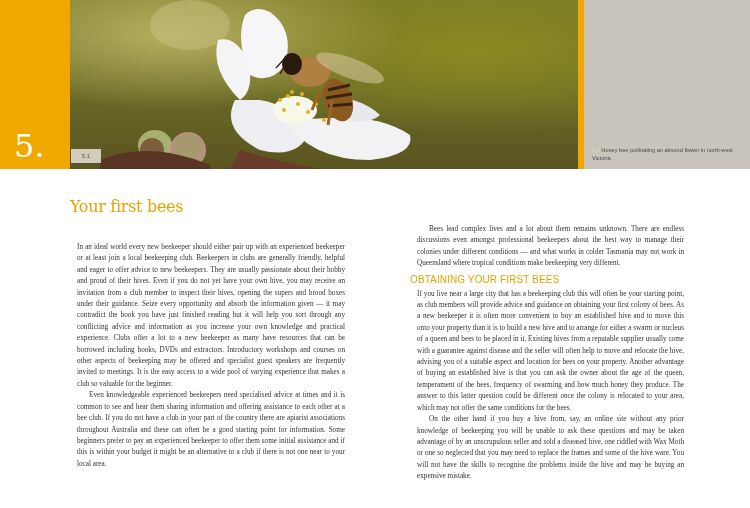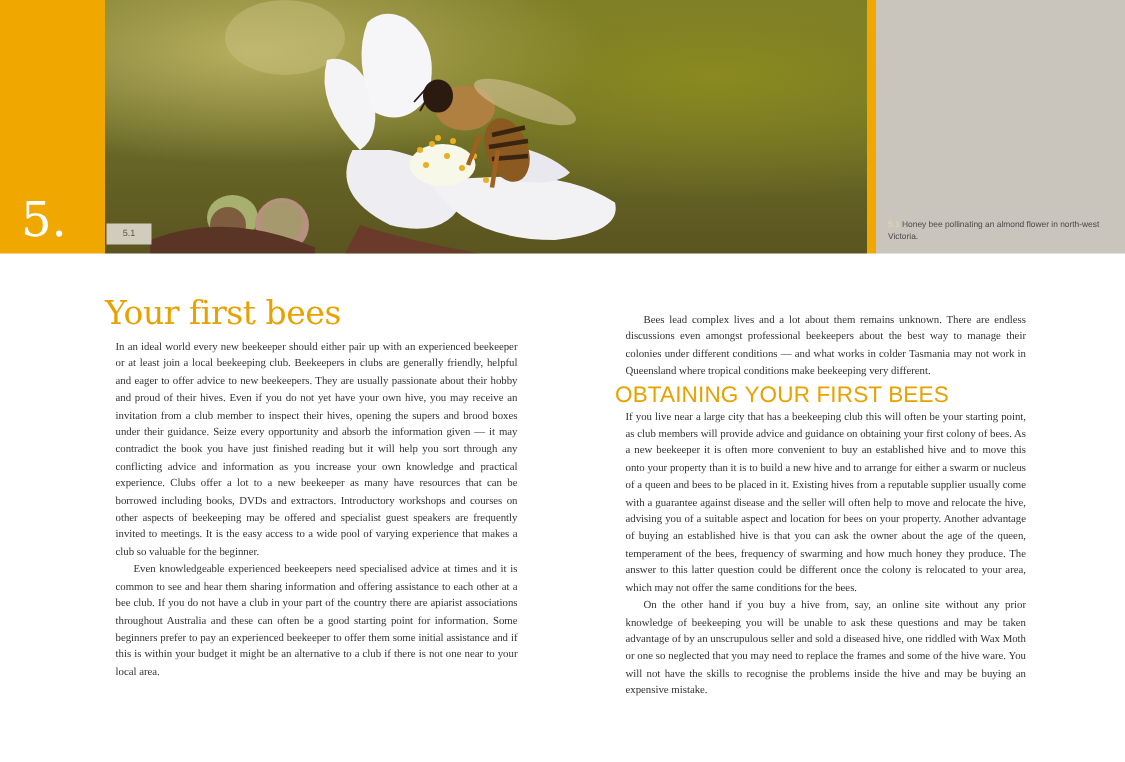--- a/index.html
+++ b/index.html
@@ -9,27 +9,27 @@
     .photo { position: absolute; left: 70px; top: 0; width: 508px; height: 169px; overflow: hidden;
       background: radial-gradient(ellipse at 20% 20%, #b8b060 0%, rgba(0,0,0,0) 40%),
                   radial-gradient(ellipse at 80% 30%, #8a8a20 0%, rgba(0,0,0,0) 50%),
                   linear-gradient(180deg, #7a7a2a 0%, #6b6b28 50%, #5a5420 100%); }
     .photo svg { position: absolute; left: 0; top: 0; }
     .photo-tag { position: absolute; left: 1px; top: 149px; width: 30px; height: 14px; background: rgba(230,225,215,0.85); color: #555; font-family: "Liberation Sans", sans-serif; font-size: 6px; line-height: 14px; text-align: center; }
     .gold-strip { position: absolute; left: 578px; top: 0; width: 6px; height: 169px; background: #f0a800; }
     .caption-panel { position: absolute; left: 584px; top: 0; width: 166px; height: 169px; background: #c9c4bc; }
     .caption { position: absolute; left: 8px; top: 146px; width: 150px; font-family: "Liberation Sans", sans-serif; font-size: 5.6px; line-height: 8px; color: #4a4a4a; }
     .caption .fig { color: #e8d9a8; }
-    .title { position: absolute; left: 70px; top: 197px; font-family: "DejaVu Serif", serif; font-size: 22px; color: #e8a200; letter-spacing: -0.3px; font-weight: normal; margin: 0; }
-    .col { position: absolute; font-family: "Liberation Serif", serif; font-size: 7.2px; line-height: 11.4px; color: #333333; text-align: justify; }
+    .title { position: absolute; left: 70px; top: 197px; font-family: "DejaVu Serif", serif; font-size: 16px; color: #e8a200; letter-spacing: -0.3px; font-weight: normal; margin: 0; }
+    .col { position: absolute; font-family: "Liberation Serif", serif; font-size: 7.2px; line-height: 11.4px; color: #333333; text-align: justify; margin-top: 16px; }
     .col p { margin: 0; }
     .col p.indent { text-indent: 12px; }
     .col-left { left: 77px; top: 226px; width: 268px; }
     .col-right { left: 417px; top: 208px; width: 267px; }
-    .subhead { font-family: "Liberation Sans", sans-serif; font-size: 15px; color: #e8a200; margin: 3px 0 2px -7px; letter-spacing: 0.1px; line-height: 14px; }
+    .subhead { font-family: "Liberation Sans", sans-serif; font-size: 10px; color: #e8a200; margin: 3px 0 2px -7px; letter-spacing: 0.1px; line-height: 14px; }
   </style>
 </head>
 <body>
 
 <div class="chapter-block">
   <div class="chapter-num">5.</div>
 </div>
 
 <div class="photo">
   <svg width="508" height="169" viewBox="0 0 508 169">

